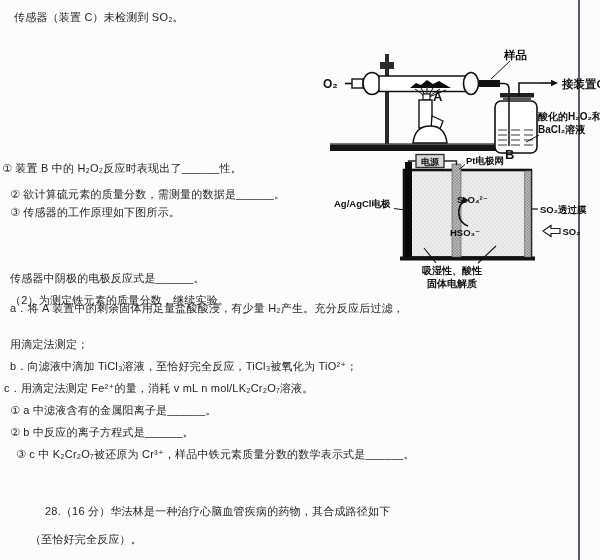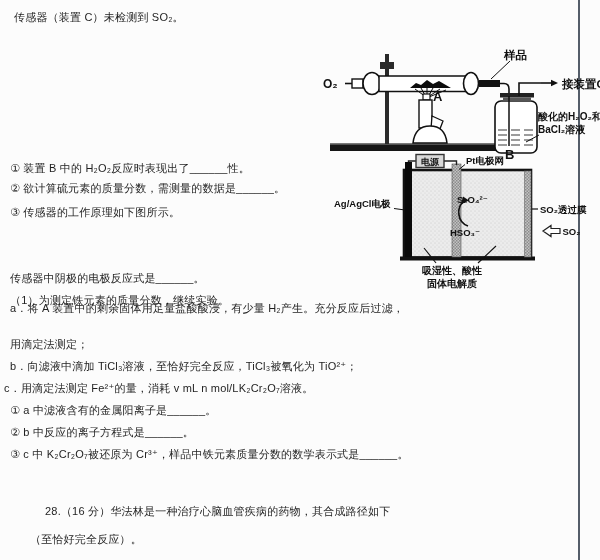--- a/index.html
+++ b/index.html
@@ -13,32 +13,32 @@
   .vline{position:absolute;left:578px;top:0;width:2px;height:560px;background:#545d69;}
   svg{position:absolute;overflow:visible;}
   svg text{font-family:"Liberation Sans","DejaVu Sans",sans-serif;fill:#111;}
 </style>
 </head>
 <body>
 
 <div class="vline"></div>
 
 <div class="tl" style="left:14px;top:9px">传感器（装置 C）未检测到 SO₂。</div>
-<div class="tl" style="left:10px;top:160px">① 装置 B 中的 H₂O₂反应时表现出了______性。</div>
-<div class="tl" style="left:10px;top:180px">② 欲计算硫元素的质量分数，需测量的数据是______。</div>
+<div class="tl" style="left:2px;top:160px">① 装置 B 中的 H₂O₂反应时表现出了______性。</div>
+<div class="tl" style="left:10px;top:186px">② 欲计算硫元素的质量分数，需测量的数据是______。</div>
 <div class="tl" style="left:10px;top:204px">③ 传感器的工作原理如下图所示。</div>
 <div class="tl" style="left:10px;top:270px">传感器中阴极的电极反应式是______。</div>
-<div class="tl" style="left:10px;top:292px">（1）为测定铁元素的质量分数，继续实验。</div>
+<div class="tl" style="left:10px;top:292px">（2）为测定铁元素的质量分数，继续实验。</div>
 <div class="tl" style="left:10px;top:300px">a．将 A 装置中的剩余固体用足量盐酸酸浸，有少量 H₂产生。充分反应后过滤，</div>
 <div class="tl" style="left:10px;top:336px">用滴定法测定；</div>
 <div class="tl" style="left:10px;top:358px">b．向滤液中滴加 TiCl₃溶液，至恰好完全反应，TiCl₃被氧化为 TiO²⁺；</div>
 <div class="tl" style="left:4px;top:380px">c．用滴定法测定 Fe²⁺的量，消耗 v mL n mol/LK₂Cr₂O₇溶液。</div>
 <div class="tl" style="left:10px;top:402px">① a 中滤液含有的金属阳离子是______。</div>
 <div class="tl" style="left:10px;top:424px">② b 中反应的离子方程式是______。</div>
-<div class="tl" style="left:10px;top:446px">③ c 中 K₂Cr₂O₇被还原为 Cr³⁺，样品中铁元素质量分数的数学表示式是______。</div>
+<div class="tl" style="left:16px;top:446px">③ c 中 K₂Cr₂O₇被还原为 Cr³⁺，样品中铁元素质量分数的数学表示式是______。</div>
 <div class="tl" style="left:45px;top:503px">28.（16 分）华法林是一种治疗心脑血管疾病的药物，其合成路径如下</div>
 <div class="tl" style="left:30px;top:531px">（至恰好完全反应）。</div>
 
 <svg style="left:305px;top:40px" width="300" height="126" viewBox="0 0 300 126">
 
   <rect x="25" y="103" width="172" height="8" fill="#161616"></rect>
   <rect x="25" y="103" width="172" height="1.6" fill="#7a7a7a"></rect>
 
   <rect x="80" y="14" width="4" height="90" fill="#2a2a2a"></rect>
   <rect x="75" y="22" width="14" height="7" fill="#2a2a2a"></rect>

